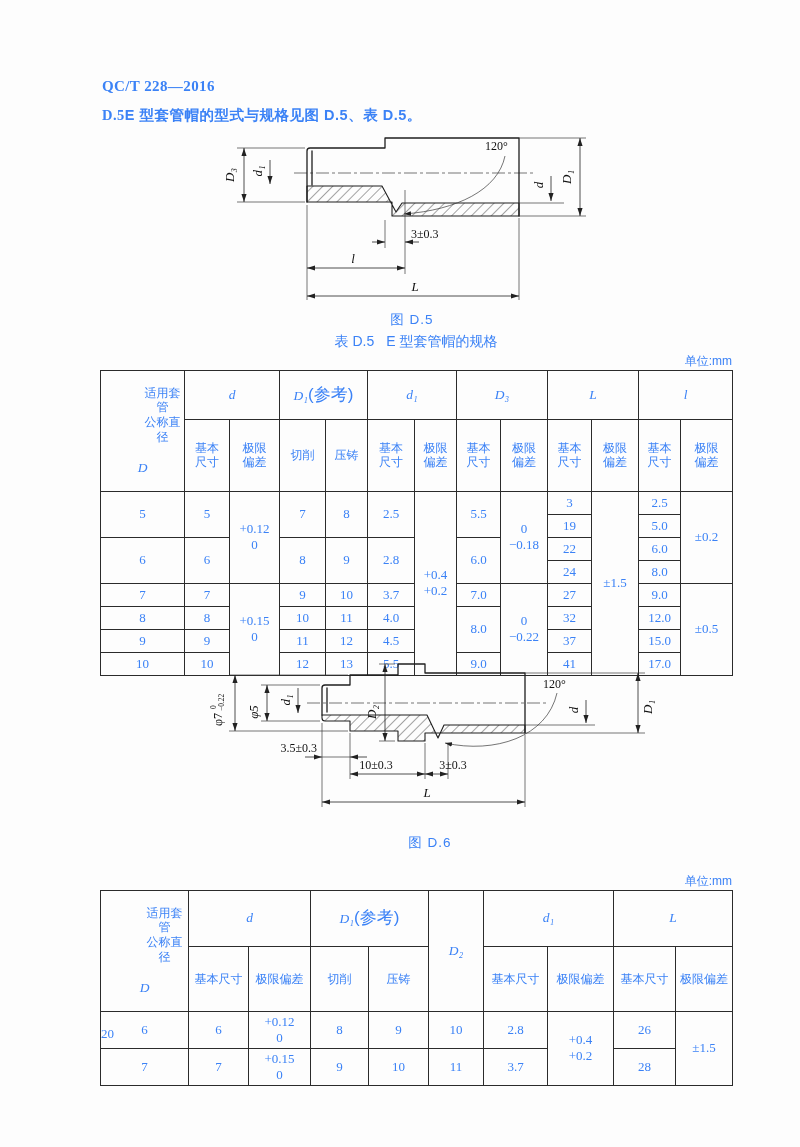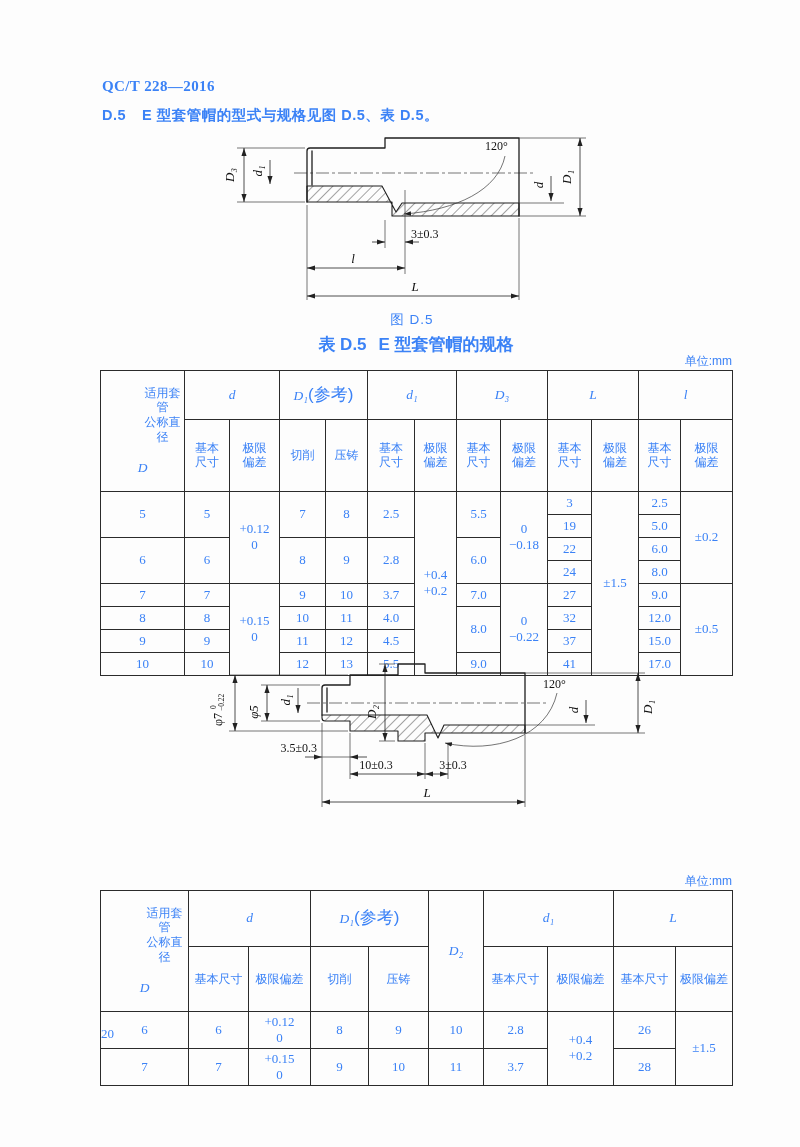--- a/index.html
+++ b/index.html
@@ -1,24 +1,24 @@
 <!DOCTYPE html>
 <html><head>
 <meta charset="utf-8">
 <style>
   html,body{margin:0;padding:0;background:#e9e9e9;}
   .page{position:relative;width:800px;height:1147px;margin:0 auto;background:#fdfdfd;
         font-family:"Liberation Sans","DejaVu Sans",sans-serif;color:#3b82f6;overflow:hidden;}
   .doc-number{position:absolute;left:102px;top:78px;
         font:600 15px "Liberation Serif","DejaVu Serif",serif;letter-spacing:.4px;}
   .heading{position:absolute;left:102px;font-size:14.5px;font-weight:700;letter-spacing:.5px;}
-  .heading .hnum{margin-right:16px;}
+  .heading .hnum{font-family:Liberation Serif, serif;}
   .fig{position:absolute;}
   .figcap{position:absolute;text-align:center;font-weight:400;font-size:13.5px;letter-spacing:1px;}
-  .tbl-title{position:absolute;left:100px;width:632px;text-align:center;font-weight:700;font-size:17px;}
+  .tbl-title{position:absolute;left:100px;width:632px;text-align:center;font-weight:400;font-size:14px;}
   .tbl-title .pfx{margin-right:12px;}
   .unit{position:absolute;left:100px;width:632px;text-align:right;font-size:12px;}
   table.spec{position:absolute;left:100px;width:632px;border-collapse:collapse;table-layout:fixed;
         border:1.6px solid #1a1a1a;}
   .spec th,.spec td{border:1px solid #2b2b2b;text-align:center;vertical-align:middle;
         padding:0 1px;white-space:pre-line;line-height:1.22;}
   .spec td{font:13px "Liberation Serif","DejaVu Serif",serif;}
   .spec th{font-weight:500;font-size:12px;}
   .sym{font-family:"Liberation Serif","DejaVu Serif",serif;font-style:italic;
         font-size:13.5px;font-weight:500;}
@@ -318,20 +318,21 @@
           <text class="dsy">d</text>
         </g>
 
       <path class="thin" d="M330,11 H450 M330,71 H450"></path>
       <path class="dim" marker-start="url(#ar2)" marker-end="url(#ar2)" d="M443,11 V71"></path>
       <g transform="translate(457,45) rotate(-90)">
           <text class="dsy">D₁</text>
         </g>
     </g>
   </svg>
+  <div class="figcap" style="left:195px;top:834px;width:470px">图 D.6</div>
 
   <div class="unit" style="top:873px">单位:mm</div>
 
   <table class="spec" style="top:890px">
     <colgroup>
       <col style="width:88px">
         <col style="width:60px">
         <col style="width:62px">
         <col style="width:58px">
       <col style="width:60px">

